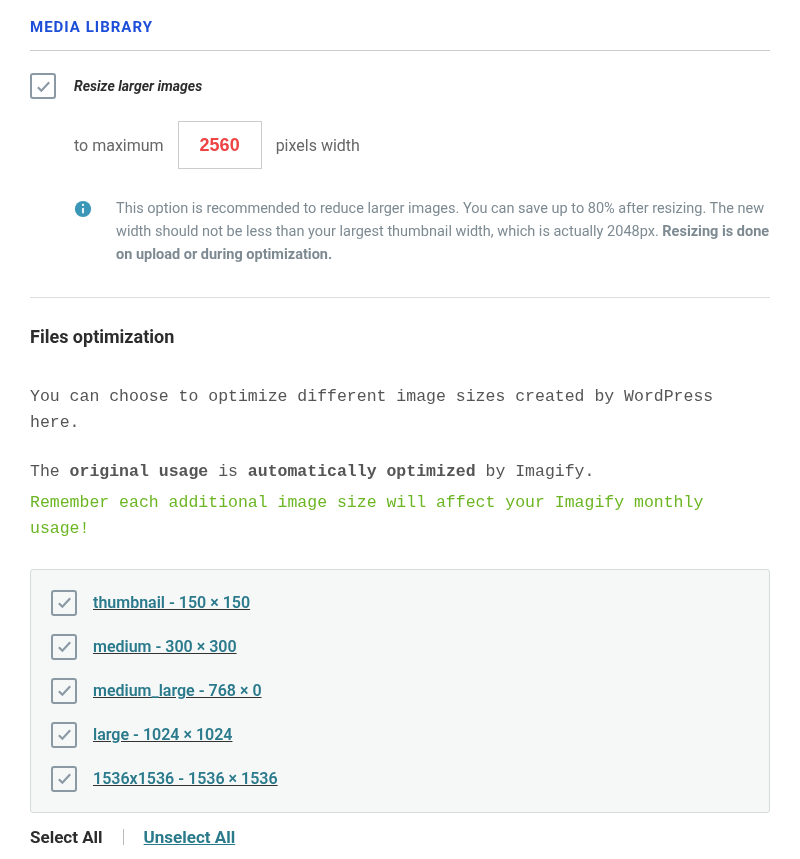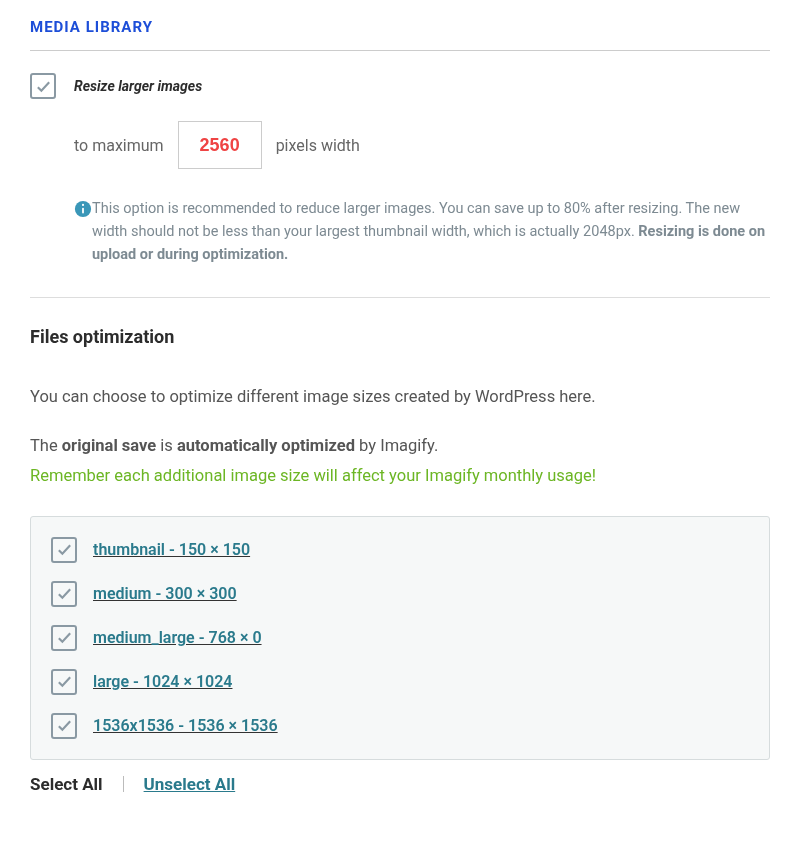--- a/index.html
+++ b/index.html
@@ -66,21 +66,21 @@
       height: 48px;
       border: 1px solid #ccc;
       font-size: 18px;
       font-weight: 600;
       text-align: center;
       color: #ef4444;
       outline: none;
     }
     .info-row {
       display: flex;
-      gap: 0;
+      gap: 24px;
       margin-left: 44px;
       margin-top: 28px;
       font-size: 14.5px;
       color: #7d8a92;
       line-height: 1.6;
     }
     .info-icon {
       width: 18px;
       height: 18px;
       flex-shrink: 0;
@@ -97,20 +97,21 @@
       font-size: 18px;
       font-weight: 700;
       color: #2c2c2c;
       margin-bottom: 37px;
     }
     .files-opt p {
       font-size: 16.5px;
       color: #555;
       line-height: 1.6;
       margin-bottom: 4px;
+      font-family: Liberation Mono, monospace;
     }
     .files-opt p .bold { font-weight: 700; }
     .files-opt .green {
       color: #6cb624;
       font-size: 16.5px;
     }
     .sizes-box {
       background: #f6f8f8;
       border: 1px solid #d6dcdd;
       border-radius: 3px;
@@ -184,21 +185,21 @@
       <span>This option is recommended to reduce larger images. You can save up to 80% after resizing. The new width should not be less than your largest thumbnail width, which is actually 2048px. </span><strong>Resizing is done on upload or during optimization.</strong>
     </div>
   </div>
 </div>
 
 <div class="files-opt">
   <h3>Files optimization</h3>
   <p>You can choose to optimize different image sizes created by WordPress here.</p>
   <br>
   <p>
-    <span>The </span><span class="bold">original save</span><span> is </span><span class="bold">automatically optimized</span><span> by Imagify.</span>
+    <span>The </span><span class="bold">original usage</span><span> is </span><span class="bold">automatically optimized</span><span> by Imagify.</span>
   </p>
   <p class="green">Remember each additional image size will affect your Imagify monthly usage!</p>
 
   <div class="sizes-box">
     <div class="size-item">
       <span class="checkbox">
           <svg viewBox="0 0 24 24">
             <polyline points="4 13 9 18 20 6"></polyline>
           </svg>
         </span>

